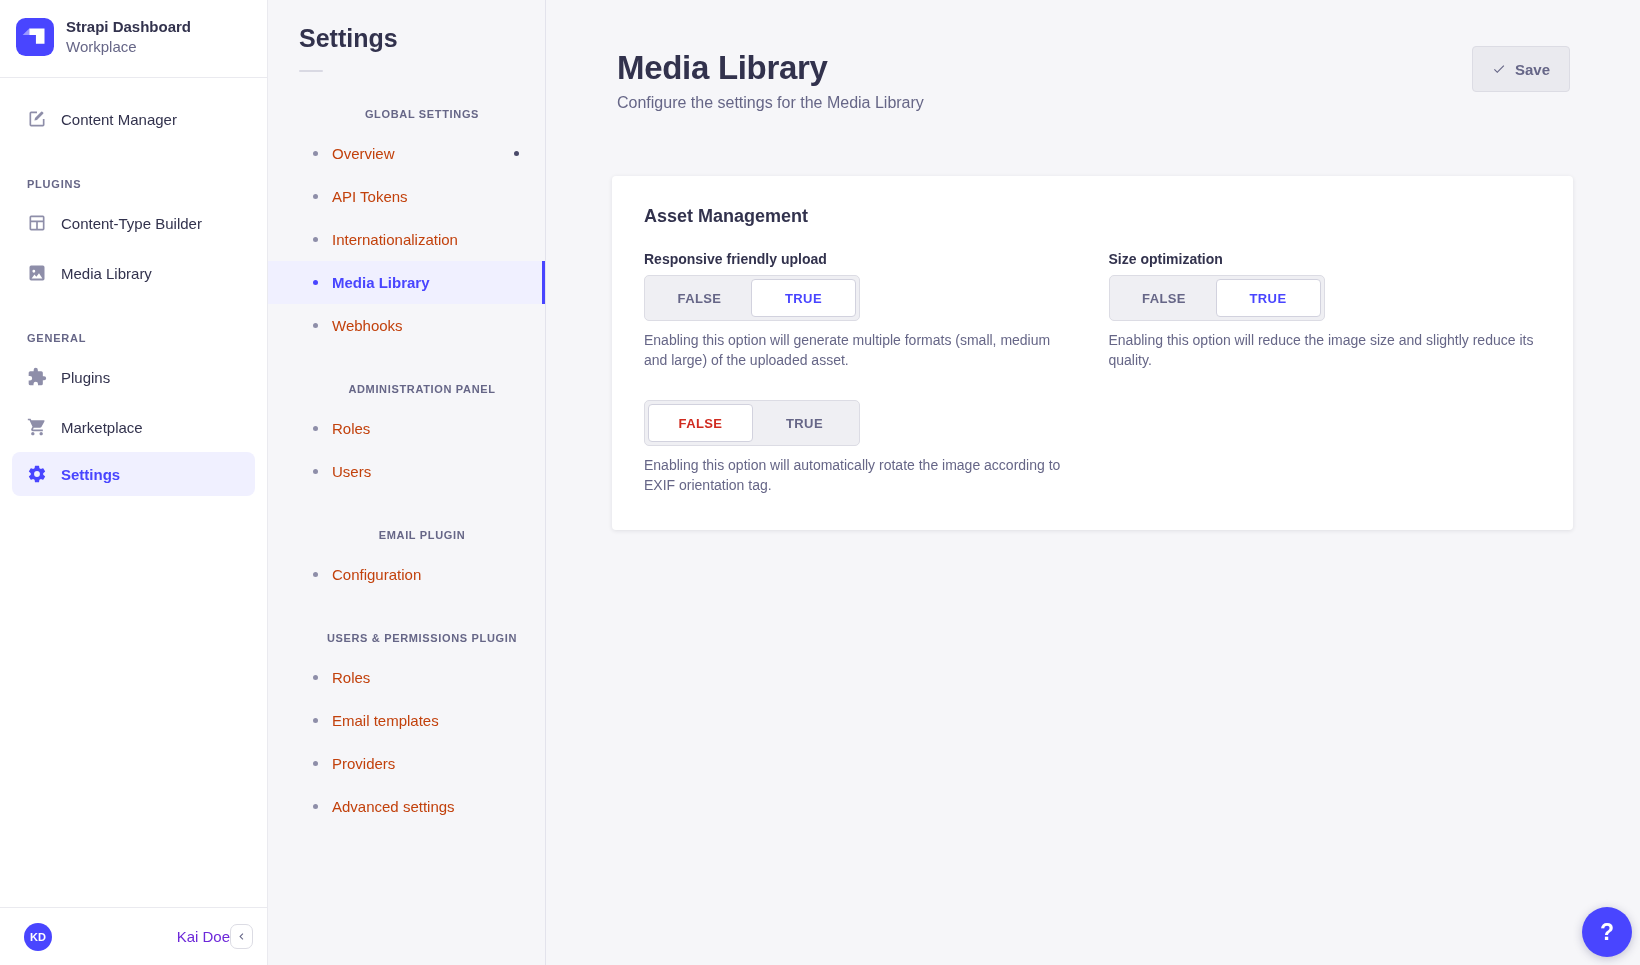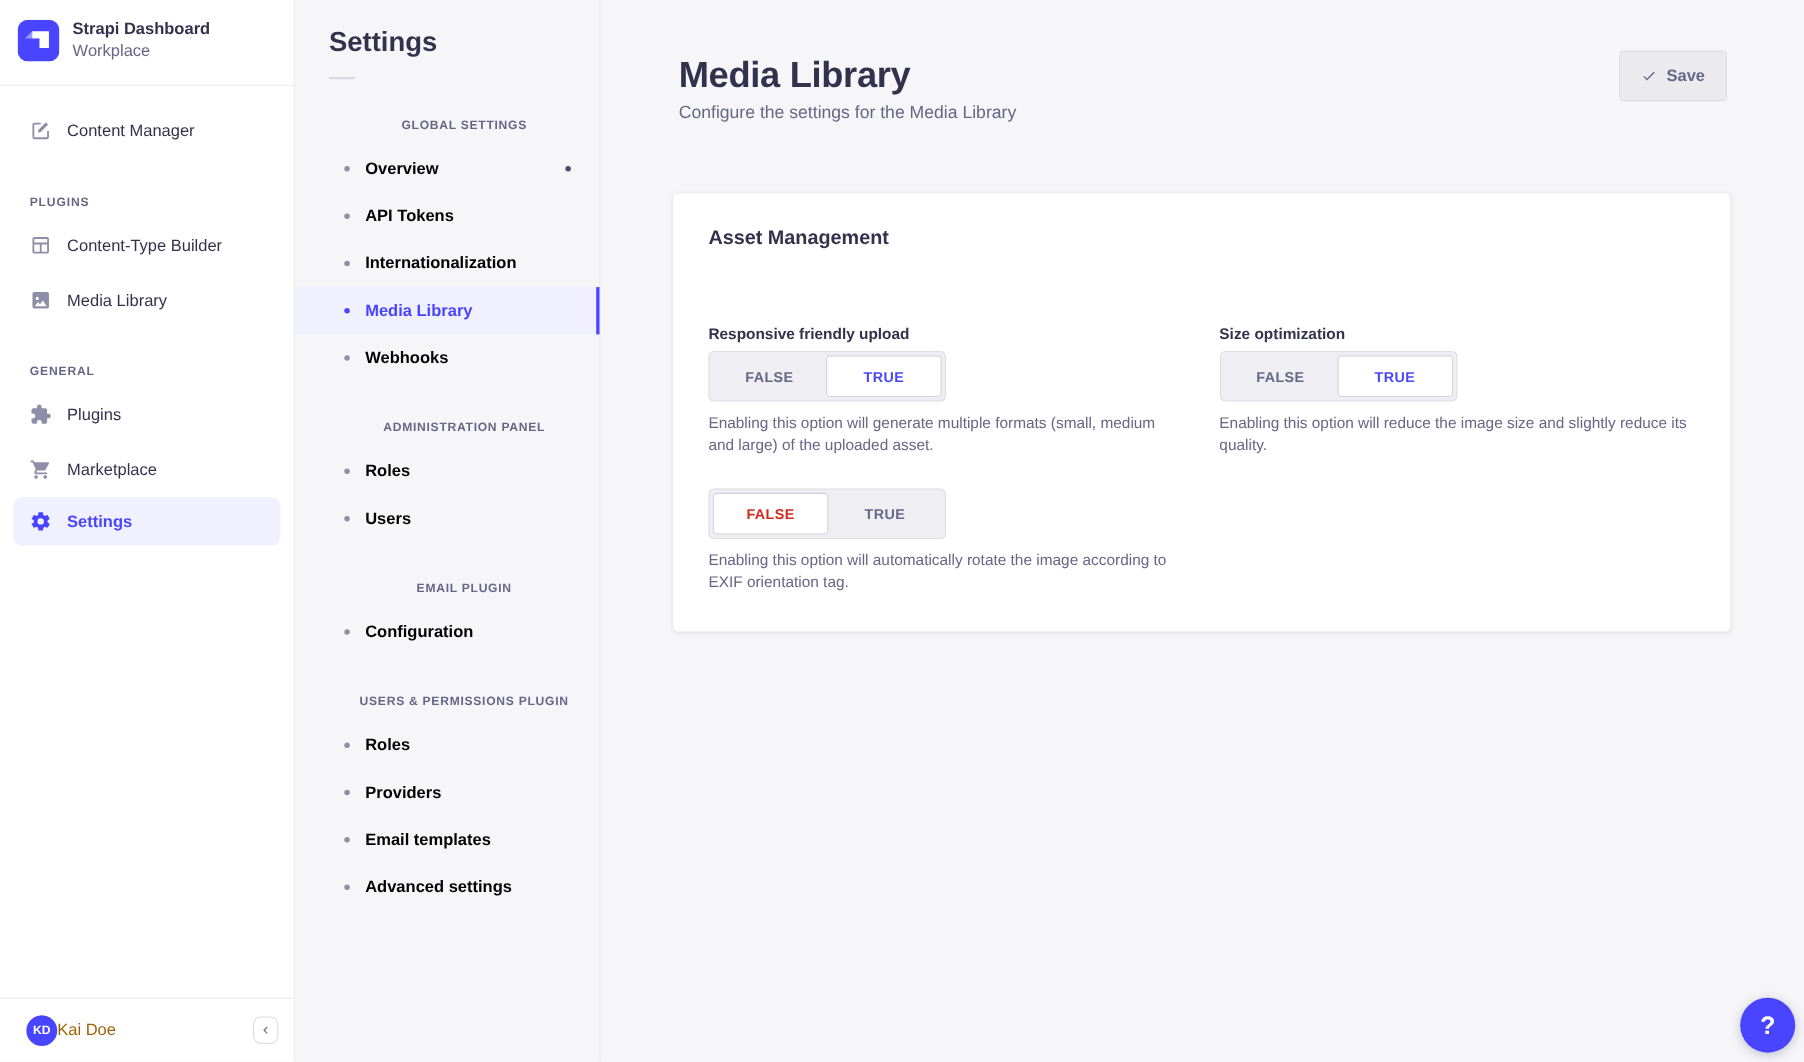--- a/index.html
+++ b/index.html
@@ -20,54 +20,54 @@
   .nav-item .ico{width:20px;height:20px;color:#8e8ea9;flex:none;display:flex;}
   .nav-item .ico svg{width:20px;height:20px;fill:currentColor;}
   .nav-item.active{margin:0 12px;padding:0 4px 0 15px;height:44px;border-radius:8px;
     background:#f0f0ff;color:#4945ff;font-weight:600;}
   .nav-item.active .ico{color:#4945ff;}
   .section-label{margin:34px 0 8px 27px;font-size:11px;font-weight:700;color:#666687;letter-spacing:.07em;}
   .user-row{position:absolute;left:0;right:0;bottom:0;height:58px;border-top:1px solid #eaeaef;
     display:flex;align-items:center;padding:0 14px 0 24px;background:#fff;}
   .avatar{width:28px;height:28px;border-radius:50%;background:#4945ff;color:#fff;
     font-size:11px;font-weight:700;display:flex;align-items:center;justify-content:center;flex:none;}
-  .user-name{flex:1;text-align:left;font-size:15px;color:#a16207;}
+  .user-name{flex:1;text-align:right;font-size:15px;color:#6d28d9;}
   .collapse-btn{width:23px;height:25px;border:1px solid #dcdce4;border-radius:7px;background:#fff;
     display:flex;align-items:center;justify-content:center;color:#666687;cursor:pointer;padding:0;}
   .collapse-btn svg{width:13px;height:13px;fill:currentColor;}
 
   
   .subnav{width:278px;background:#f6f6f9;border-right:1px solid #e3e3ec;flex:none;padding-top:24px;}
   .sn-title{margin:0 0 0 31px;font-size:25px;font-weight:700;color:#32324d;}
   .sn-divider{width:24px;height:2px;background:#d9d9e3;margin:17px 0 0 31px;border-radius:2px;}
   .sn-section{margin-top:36px;}
   .sn-label{margin:0 0 12px 31px;font-size:11px;font-weight:700;color:#666687;letter-spacing:.06em;text-align:center;}
   .sn-item{position:relative;display:flex;align-items:center;height:43px;font-size:15px;
-    color:#000000;cursor:pointer;font-weight:bold;}
+    color:#c2410c;cursor:pointer;}
   .sn-item .bullet{width:5px;height:5px;border-radius:50%;background:#8e8ea9;margin:0 14px 0 45px;flex:none;}
   .sn-item.active{background:#f0f0ff;color:#4945ff;font-weight:600;}
   .sn-item.active .bullet{background:#4945ff;}
   .sn-item.active::after{content:"";position:absolute;right:0;top:0;bottom:0;width:3px;background:#4945ff;}
   .notif-dot{width:5px;height:5px;border-radius:50%;background:#4a4a6a;margin-left:auto;margin-right:26px;}
 
   
   .content{flex:1;position:relative;background:#f6f6f9;}
   .page-header{display:flex;justify-content:space-between;align-items:flex-start;padding:46px 70px 0 71px;}
   .page-title{margin:4px 0 0;font-size:33px;font-weight:700;color:#32324d;letter-spacing:-.3px;line-height:1.1;}
   .page-subtitle{margin:8px 0 0;font-size:16px;color:#666687;}
   .save-btn{height:46px;padding:0 19px;background:#eaeaef;border:1px solid #dcdce4;border-radius:4px;
     display:flex;align-items:center;gap:9px;font-size:15px;font-weight:700;color:#666687;
     font-family:inherit;cursor:default;}
   .save-btn svg{width:14px;height:14px;fill:#666687;}
 
   .card{margin:64px 67px 0 66px;width:961px;background:#fff;border-radius:4px;
     box-shadow:0 1px 4px rgba(33,33,52,.1);padding:30px 32px 34px 32px;}
   .card-title{margin:0;font-size:18px;font-weight:600;color:#32324d;}
   .fields{display:grid;grid-template-columns:1fr 1fr;gap:30px 32px;margin-top:24px;}
-  .field-label{font-size:14px;font-weight:700;color:#32324d;margin-bottom:8px;margin-top:44px;}
+  .field-label{font-size:14px;font-weight:700;color:#32324d;margin-bottom:8px;}
   .toggle{width:216px;height:46px;background:#efeff3;border:1px solid #dcdce4;border-radius:5px;
     display:flex;padding:3px;}
   .seg{flex:1;display:flex;align-items:center;justify-content:center;font-size:13px;font-weight:700;
     letter-spacing:.03em;color:#666687;border-radius:4px;cursor:pointer;}
   .seg.on{background:#fff;border:1px solid #d2d2de;color:#4945ff;}
   .seg.on.danger{color:#d02b20;}
   .hint{margin:10px 0 0;font-size:14px;color:#666687;line-height:1.4;max-width:436px;}
 
   .fab{position:fixed;right:8px;bottom:8px;width:50px;height:50px;border-radius:50%;background:#4945ff;
     color:#fff;font-size:23px;font-weight:700;border:none;display:flex;align-items:center;
@@ -214,25 +214,25 @@
     </div>
 
     <div class="sn-section">
       <div class="sn-label">USERS &amp; PERMISSIONS PLUGIN</div>
       <div class="sn-item">
         <span class="bullet"></span>
         <span>Roles</span>
       </div>
       <div class="sn-item">
         <span class="bullet"></span>
+        <span>Email templates</span>
+      </div>
+      <div class="sn-item">
+        <span class="bullet"></span>
         <span>Providers</span>
-      </div>
-      <div class="sn-item">
-        <span class="bullet"></span>
-        <span>Email templates</span>
       </div>
       <div class="sn-item">
         <span class="bullet"></span>
         <span>Advanced settings</span>
       </div>
     </div>
   </aside>
 
   <main class="content">
     <div class="page-header">

